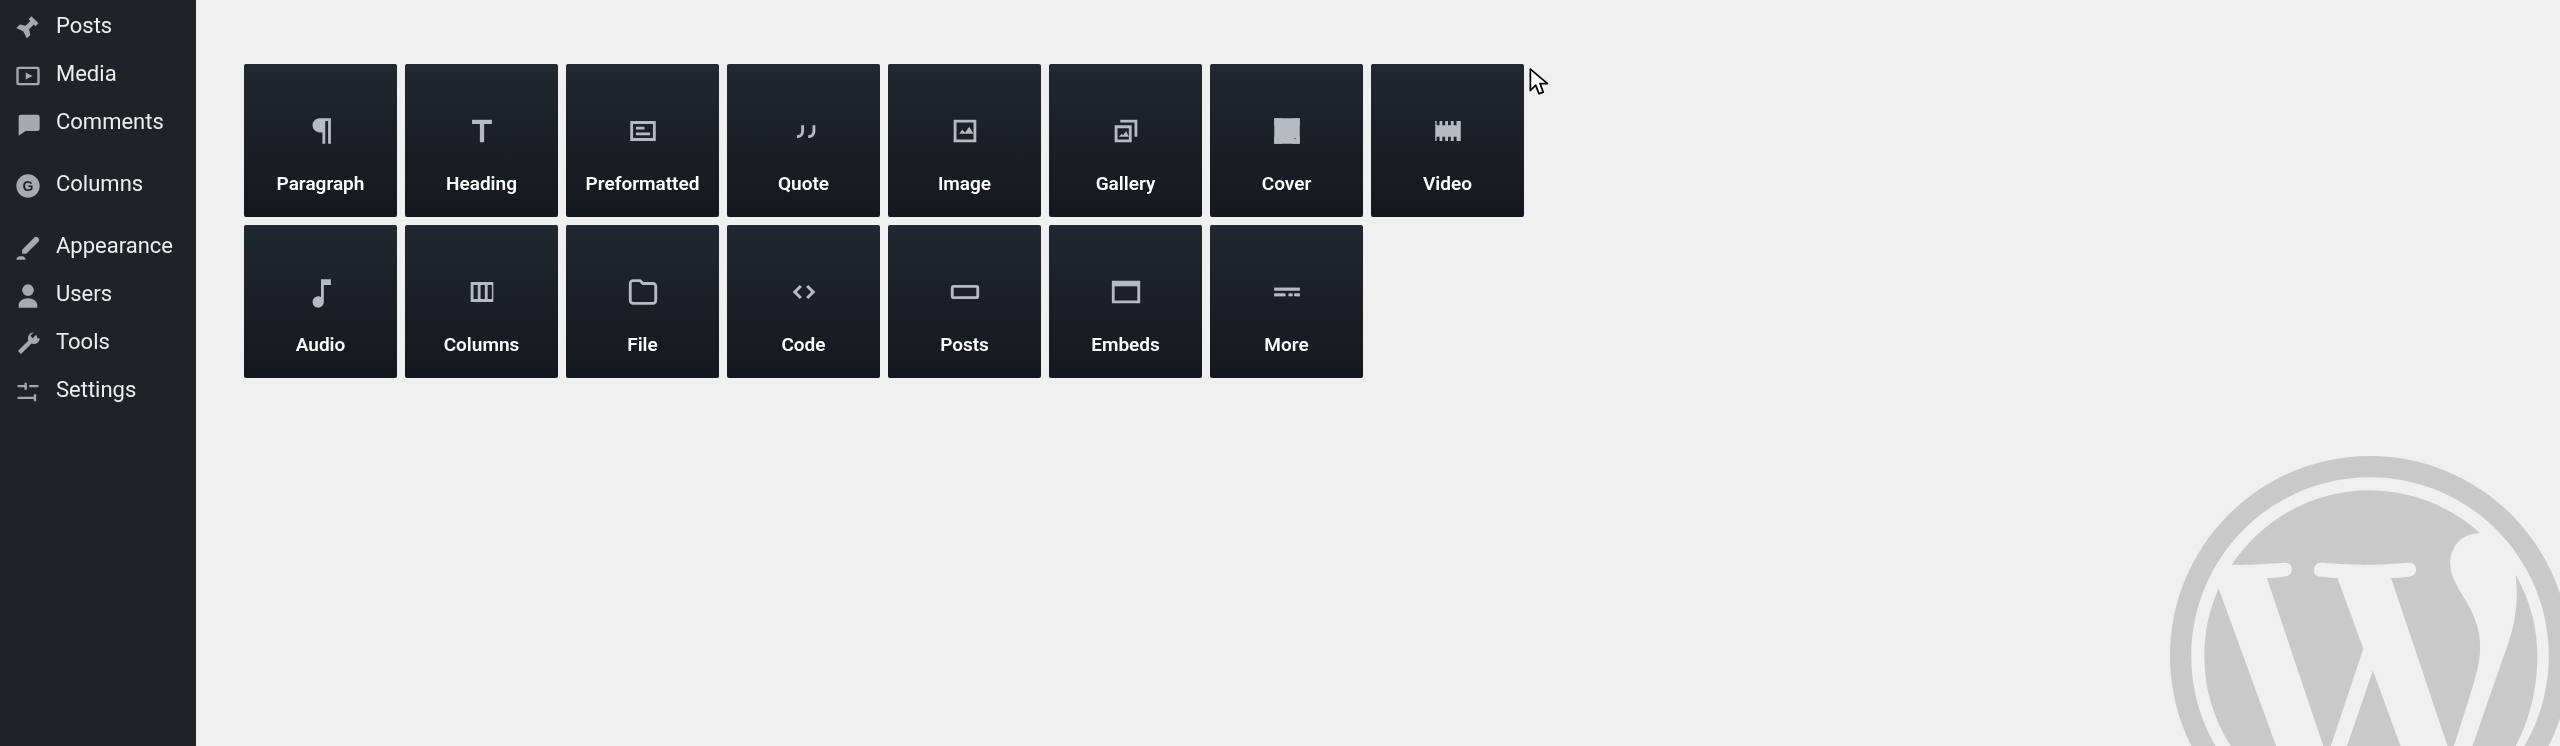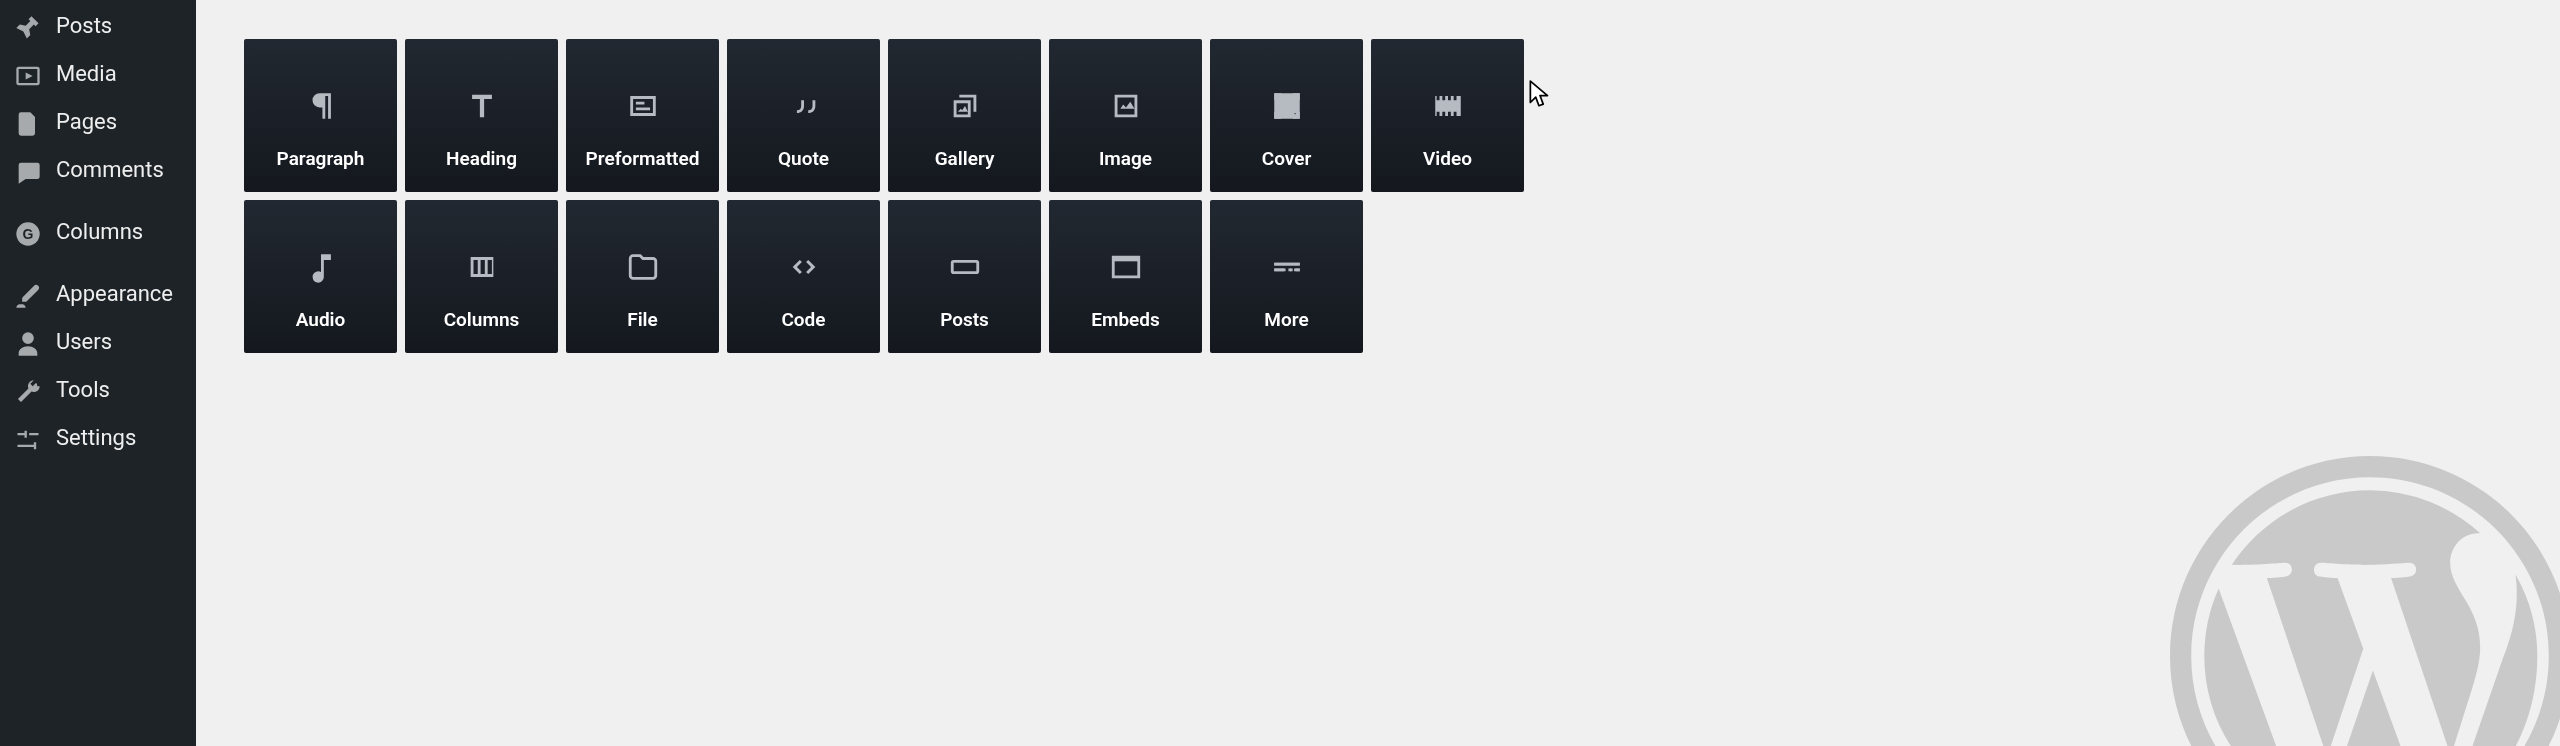--- a/index.html
+++ b/index.html
@@ -45,22 +45,21 @@
     justify-content: center;
     flex: 0 0 28px;
   }
   .sb-icon svg { width: 100%; height: 100%; display: block; }
   .sb-label { flex: 1; white-space: nowrap; }
 
   
   .main {
     flex: 1;
     position: relative;
-    padding: 27px 48px;
-    margin-top: 12px;
+    padding: 64px 48px;
   }
   .grid {
     display: grid;
     grid-template-columns: repeat(8, 153px);
     gap: 8px;
   }
   .block-card {
     width: 153px;
     height: 153px;
     background: linear-gradient(180deg, #222831 0%, #14181e 100%);
@@ -226,28 +225,20 @@
       <span class="sb-icon">
           <svg>
             <use href="#i-media"></use>
           </svg>
         </span>
       <span class="sb-label">Media</span>
     </div>
     <div class="item">
       <span class="sb-icon">
           <svg>
-            <use href="#i-page"></use>
-          </svg>
-        </span>
-      <span class="sb-label">Pages</span>
-    </div>
-    <div class="item">
-      <span class="sb-icon">
-          <svg>
             <use href="#i-comment"></use>
           </svg>
         </span>
       <span class="sb-label">Comments</span>
     </div>
     <div class="sep"></div>
     <div class="item">
       <span class="sb-icon">
           <svg>
             <use href="#i-genesis"></use>
@@ -321,32 +312,32 @@
         <span class="card-icon">
             <svg>
               <use href="#b-quote"></use>
             </svg>
           </span>
         <span class="card-label">Quote</span>
       </div>
       <div class="block-card">
         <span class="card-icon">
             <svg>
+              <use href="#b-image"></use>
+            </svg>
+          </span>
+        <span class="card-label">Image</span>
+      </div>
+      <div class="block-card">
+        <span class="card-icon">
+            <svg>
               <use href="#b-gallery"></use>
             </svg>
           </span>
         <span class="card-label">Gallery</span>
-      </div>
-      <div class="block-card">
-        <span class="card-icon">
-            <svg>
-              <use href="#b-image"></use>
-            </svg>
-          </span>
-        <span class="card-label">Image</span>
       </div>
       <div class="block-card">
         <span class="card-icon">
             <svg>
               <use href="#b-cover"></use>
             </svg>
           </span>
         <span class="card-label">Cover</span>
       </div>
       <div class="block-card">

